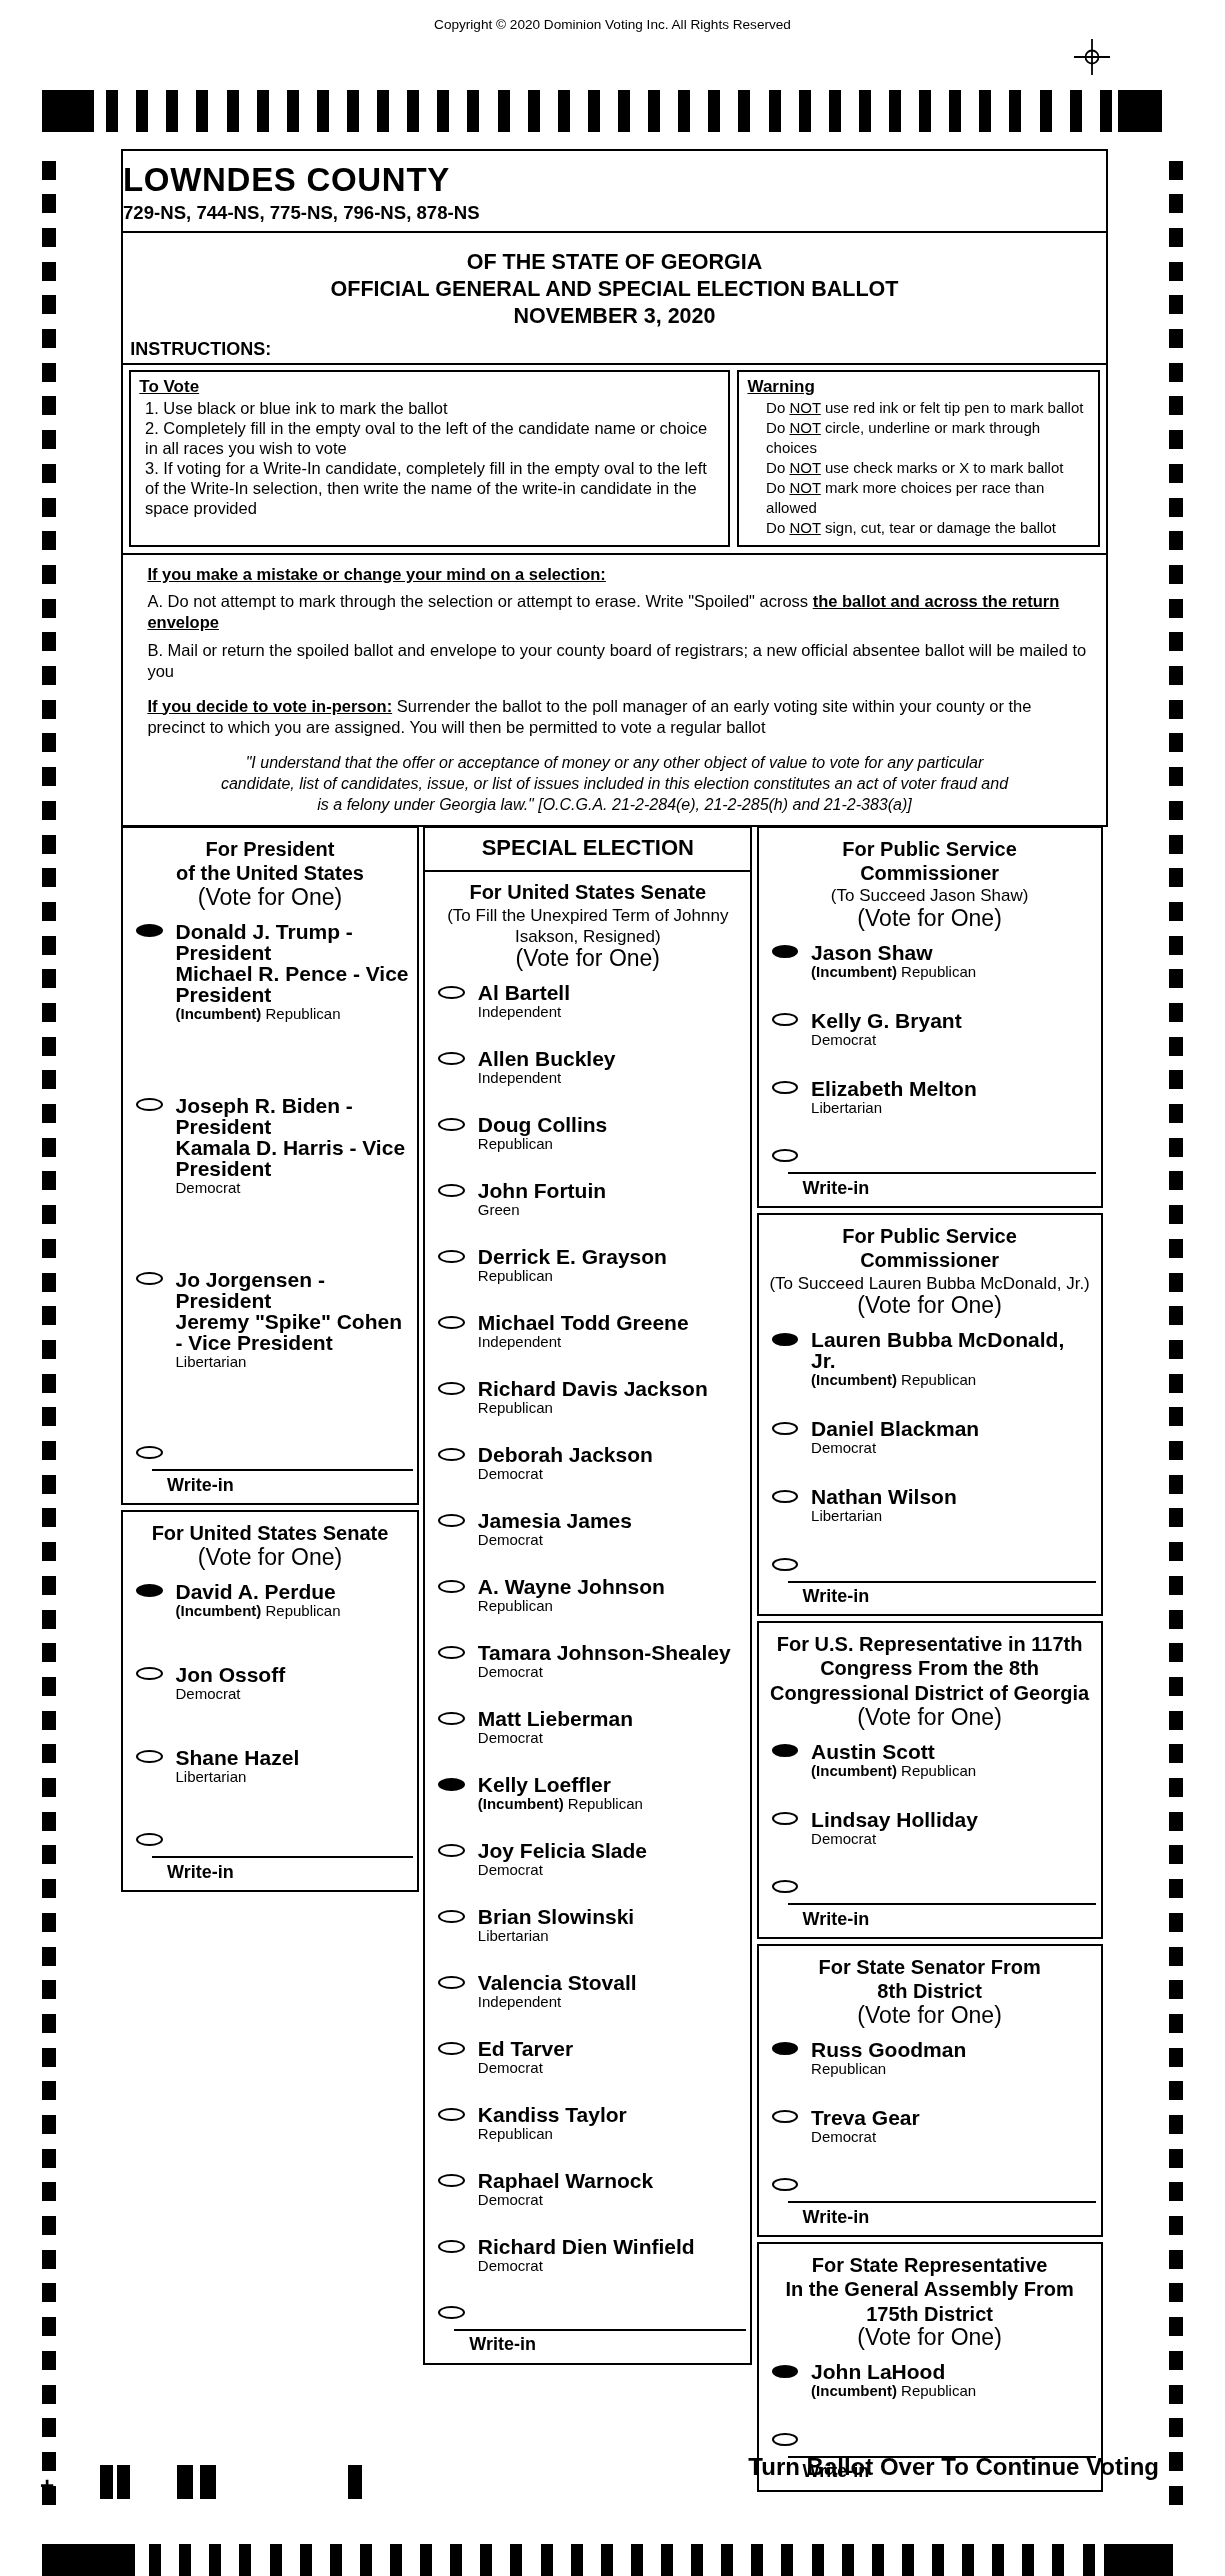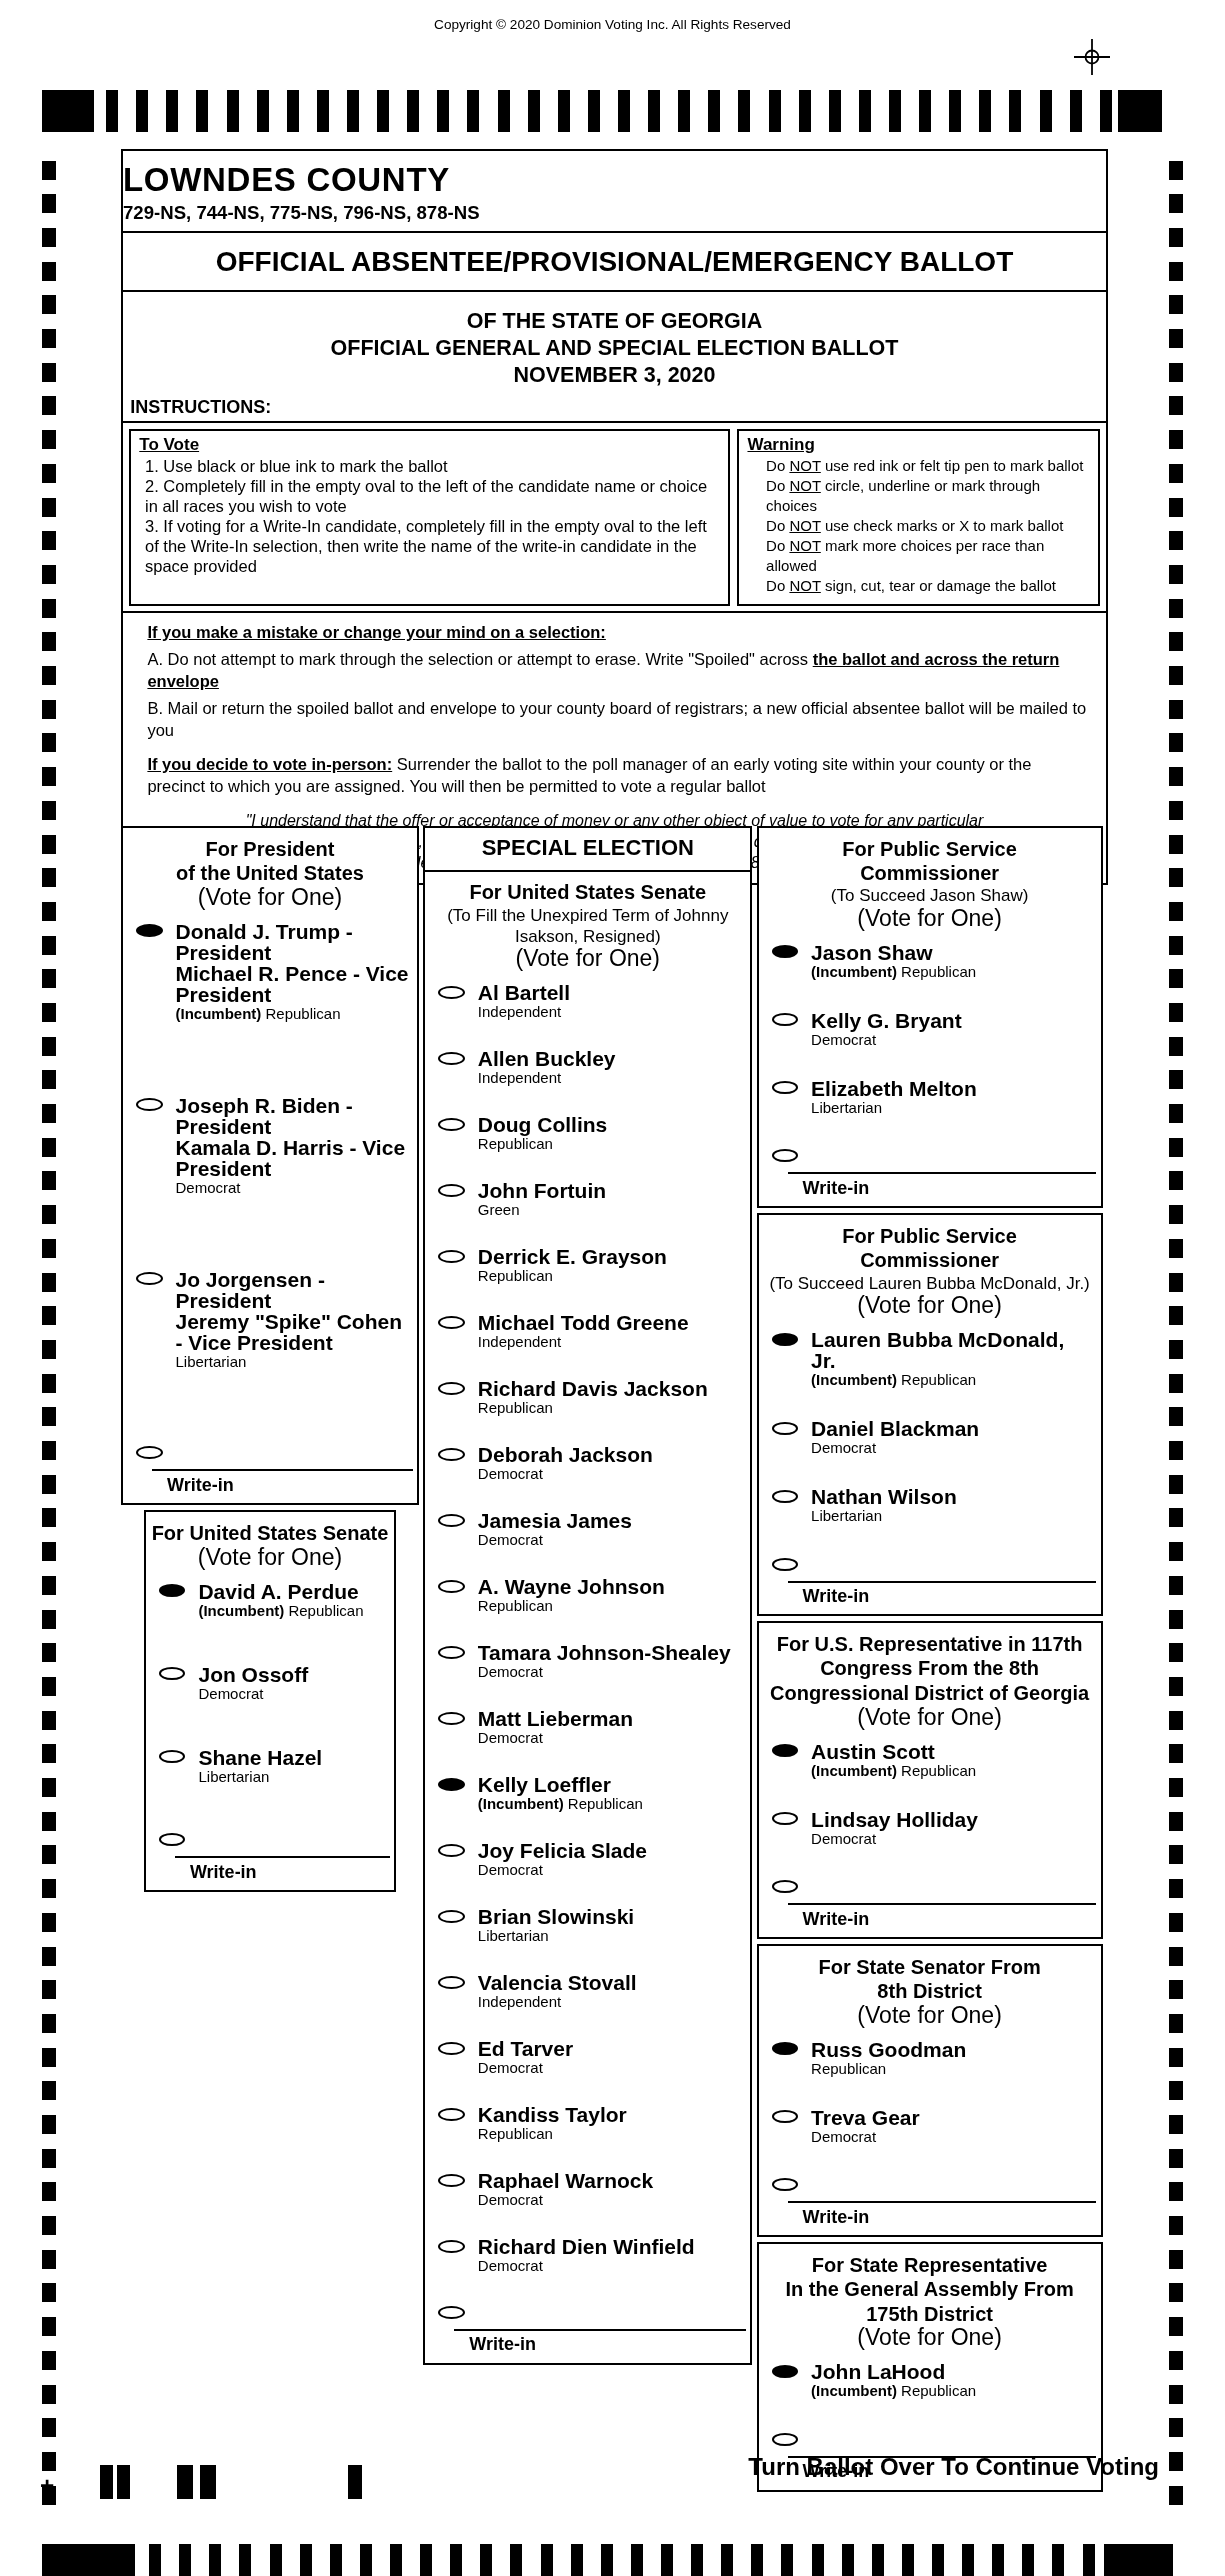--- a/index.html
+++ b/index.html
@@ -25,21 +25,21 @@
   .warn-item{font-size:15px;line-height:20px;padding-left:18.6px;}
   .mistake{padding:10px 17px 0 24.4px;}
   .mistake-title{font-size:16.5px;margin-bottom:7.2px;}
   .bu{font-weight:bold;text-decoration:underline;}
   .u{text-decoration:underline;}
   .mistake-item{font-size:16.5px;line-height:21.5px;margin-bottom:5.7px;}
   .in-person{font-size:16.5px;line-height:21.5px;padding:7.2px 50px 0 24.4px;}
   .legal{font-style:italic;text-align:center;font-size:16px;line-height:21px;padding:13px 93px 10px;}
   .contest-area{position:absolute;left:121px;top:826px;width:1028px;display:flex;align-items:flex-start;gap:4.3px;}
   .ccol{display:flex;flex-direction:column;gap:5px;}
-  .col1{width:298px;align-items:center;}
+  .col1{width:298px;}
   .col2{width:329px;}
   .col3{width:346px;}
   .contest{border:2.2px solid #000;background:#fff;}
   .special-banner{border-bottom:2.2px solid #000;text-align:center;font-weight:bold;font-size:22px;padding:7.2px 0 8.6px;}
   .contest-header{text-align:center;padding:8.6px 5.7px 13px;}
   .c-title{font-size:20px;font-weight:bold;line-height:24.4px;}
   .c-sub{font-size:17px;line-height:21px;}
   .c-vote{font-size:23px;line-height:21px;margin-top:1.4px;}
   .candidates{padding:0 7.2px 0 13px;}
   .candidate{display:flex;align-items:flex-start;margin-bottom:var(--cgap,30px);}
@@ -283,21 +283,20 @@
       <div class="tm" style="left: 177px; top: 2465px; width: 16px; height: 34px;"></div>
       <div class="tm" style="left: 200px; top: 2465px; width: 16px; height: 34px;"></div>
       <div class="tm" style="left: 348px; top: 2465px; width: 14.3px; height: 34px;"></div>
     </div>
 
   <div class="upper">
     <div class="county-box">
       <div class="county">LOWNDES COUNTY</div>
       <div class="precincts">729-NS, 744-NS, 775-NS, 796-NS, 878-NS</div>
     </div>
-    <div class="ballot-type">OFFICIAL ABSENTEE/PROVISIONAL/EMERGENCY BALLOT</div>
     <div class="election-title">
       <div>OF THE STATE OF GEORGIA</div>
       <div>OFFICIAL GENERAL AND SPECIAL ELECTION BALLOT</div>
       <div>NOVEMBER 3, 2020</div>
     </div>
     <div class="instructions-label">INSTRUCTIONS:</div>
     <div class="instr-region">
       <div class="instr-inner tovote">
         <div class="box-title">To Vote</div>
         <div>

